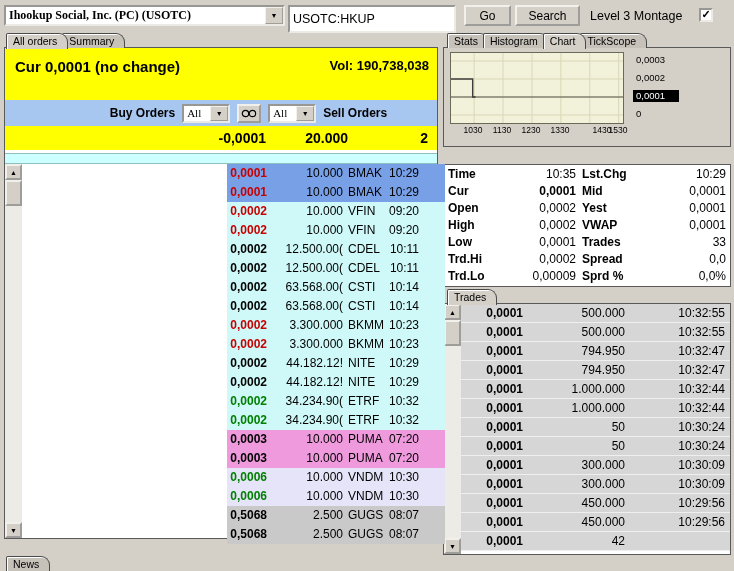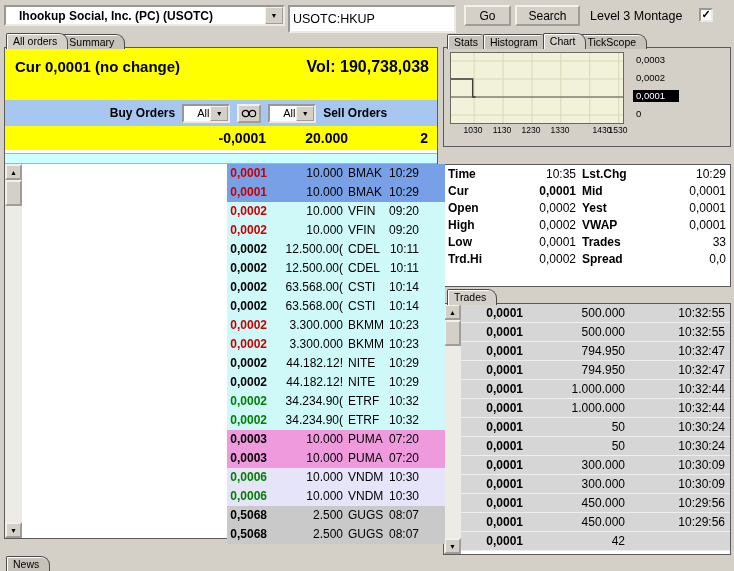--- a/index.html
+++ b/index.html
@@ -3,57 +3,57 @@
 <meta charset="utf-8">
 <style>
   html,body { margin:0; padding:0; background:#ffffff; }
   .app { position:relative; width:734px; height:571px; background:#D4D0C8;
          font-family:"Liberation Sans", sans-serif; color:#000; overflow:hidden; }
 
   
   .btn { background:#D4D0C8; border:2px outset #F2F0EA; font-family:inherit; font-size:12px;
          color:#000; box-sizing:border-box; cursor:default; }
   .combo { display:flex; align-items:center; background:#fff; border:2px inset #ECEAE4; box-sizing:border-box; }
-  .combo-text { padding-left:13px; white-space:nowrap; overflow:hidden; flex:1; }
+  .combo-text { padding-left:3px; white-space:nowrap; overflow:hidden; flex:1;font-family:Liberation Serif, serif; }
   .combo-btn { width:16px; align-self:stretch; background:#D4D0C8; border:1px outset #F2F0EA;
                display:flex; align-items:center; justify-content:center; flex:none; }
   .arr { font-size:7px; line-height:1; }
 
   
   .symbol-combo { position:absolute; left:4px; top:5px; width:281px; height:21px; font-size:12px; }
   .symbol-combo .combo-text { font-weight:bold; }
   .symbol-input { position:absolute; left:288px; top:5px; width:168px; height:28px; border:2px inset #ECEAE4;
                   font-family:inherit; font-size:12.5px; padding:0 3px; box-sizing:border-box; background:#fff; }
   .go-btn { position:absolute; left:464px; top:5px; width:47px; height:21px; }
   .search-btn { position:absolute; left:515px; top:5px; width:65px; height:21px; }
   .montage-label { position:absolute; left:590px; top:9px; font-size:12.5px; }
   .checkbox { position:absolute; left:699px; top:8px; width:14px; height:14px; background:#fff;
               border:2px inset #ECEAE4; box-sizing:border-box; display:flex; align-items:center; justify-content:center; }
   .check { font-size:11px; font-weight:bold; line-height:1; margin-top:-1px; }
 
   
-  .tabs { position:absolute; display:flex; align-items:flex-end; z-index:5; }
+  .tabs { position:absolute; display:flex; align-items:flex-start; z-index:5; }
   .tab { height:14px; line-height:14px; padding:0 10px 0 6px; font-size:10.5px; white-space:nowrap;
          background:#D4D0C8; border:1px solid #4A4A4A; border-bottom:none;
          border-top-right-radius:9px; border-top-left-radius:2px; margin-right:-6px;
          box-shadow:inset 1px 1px 0 #fff; }
   .tab.active { position:relative; z-index:6; height:15px; line-height:15px; }
   .tab.inactive { background:#C6C2BA; z-index:4; }
   .orders-tabs { left:6px;  top:33px; }
   .chart-tabs  { left:447px; top:33px; }
   .quote-tabs  { left:447px; top:150px; }
   .trades-tabs { left:447px; top:289px; }
   .news-tabs   { left:6px;  top:556px; }
 
   
   .orders-panel { position:absolute; left:4px; top:47px; width:434px; height:492px; background:#fff;
                   border:1px solid #5A5A5A; box-sizing:border-box; z-index:1; }
   .yellow-header { height:52px; background:#FFFF00; position:relative; }
   .cur-text { position:absolute; left:10px; top:10px; font-size:15px; font-weight:bold; }
-  .vol-text { position:absolute; right:8px; top:10px; font-size:16px; font-weight:bold; }
+  .vol-text { position:absolute; right:8px; top:10px; font-size:13px; font-weight:bold; }
   .filter-bar { height:26px; background:#A8C7F0; display:flex; align-items:center; justify-content:center;
                 gap:7px; font-size:12px; padding-left:55px; box-sizing:border-box; }
   .flabel { font-weight:bold; }
   .small-combo { width:48px; height:19px; font-size:11px; }
   .link-btn { width:24px; height:19px; padding:0; display:flex; align-items:center; justify-content:center; }
   .summary-row { height:24px; background:#FFFF00; position:relative; font-weight:bold; font-size:14px; }
   .sum-change { position:absolute; right:171px; top:4px; }
   .sum-size   { position:absolute; right:89px;  top:4px; }
   .sum-count  { position:absolute; right:9px;   top:4px; }
   .cyan-bar { height:11px; background:#CCFFFF; border-top:1px solid #8FBFBF; border-bottom:1px solid #8FBFBF;
@@ -468,20 +468,26 @@
         <span class="q-v2">33</span>
       </div>
 
       <div class="q-row">
         <span class="q-l1">Trd.Hi</span>
         <span class="q-v1">0,0002</span>
         <span class="q-l2">Spread</span>
         <span class="q-v2">0,0</span>
       </div>
 
+      <div class="q-row">
+        <span class="q-l1">Trd.Lo</span>
+        <span class="q-v1">0,00009</span>
+        <span class="q-l2">Sprd %</span>
+        <span class="q-v2">0,0%</span>
+      </div>
     </div>
 
   <div class="tabs trades-tabs">
     <div class="tab active">Trades</div>
   </div>
 
   <div class="trades-panel">
     <div class="vscroll">
       <div class="sb-btn">
           <span>▲</span>

